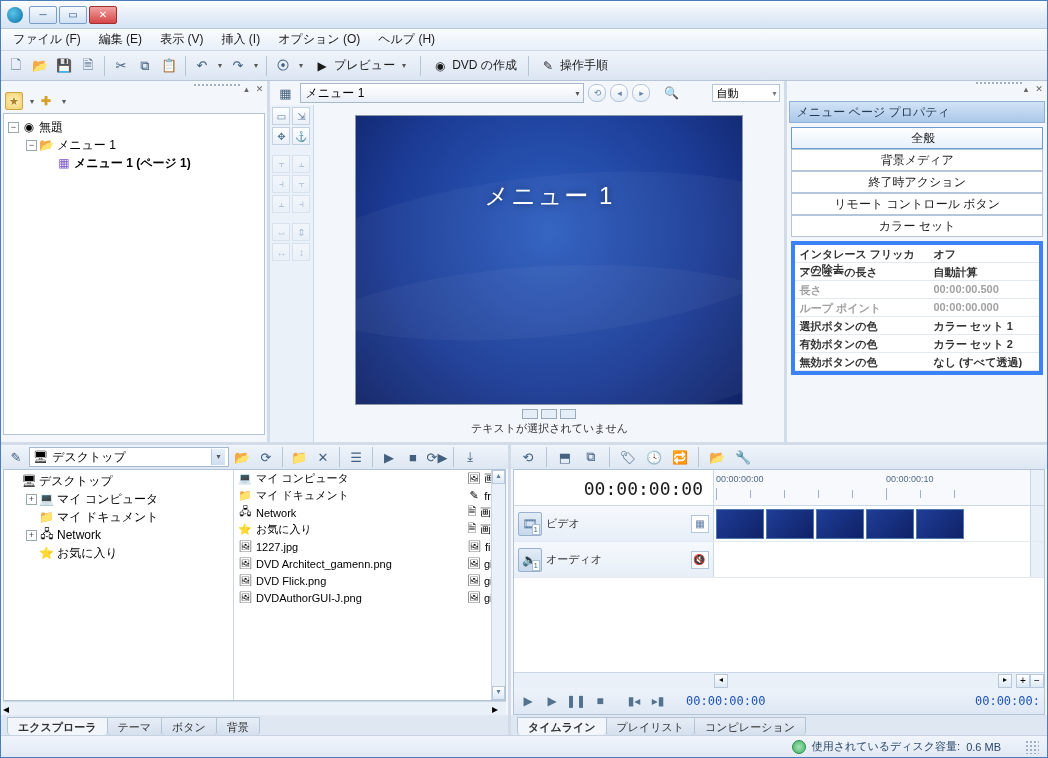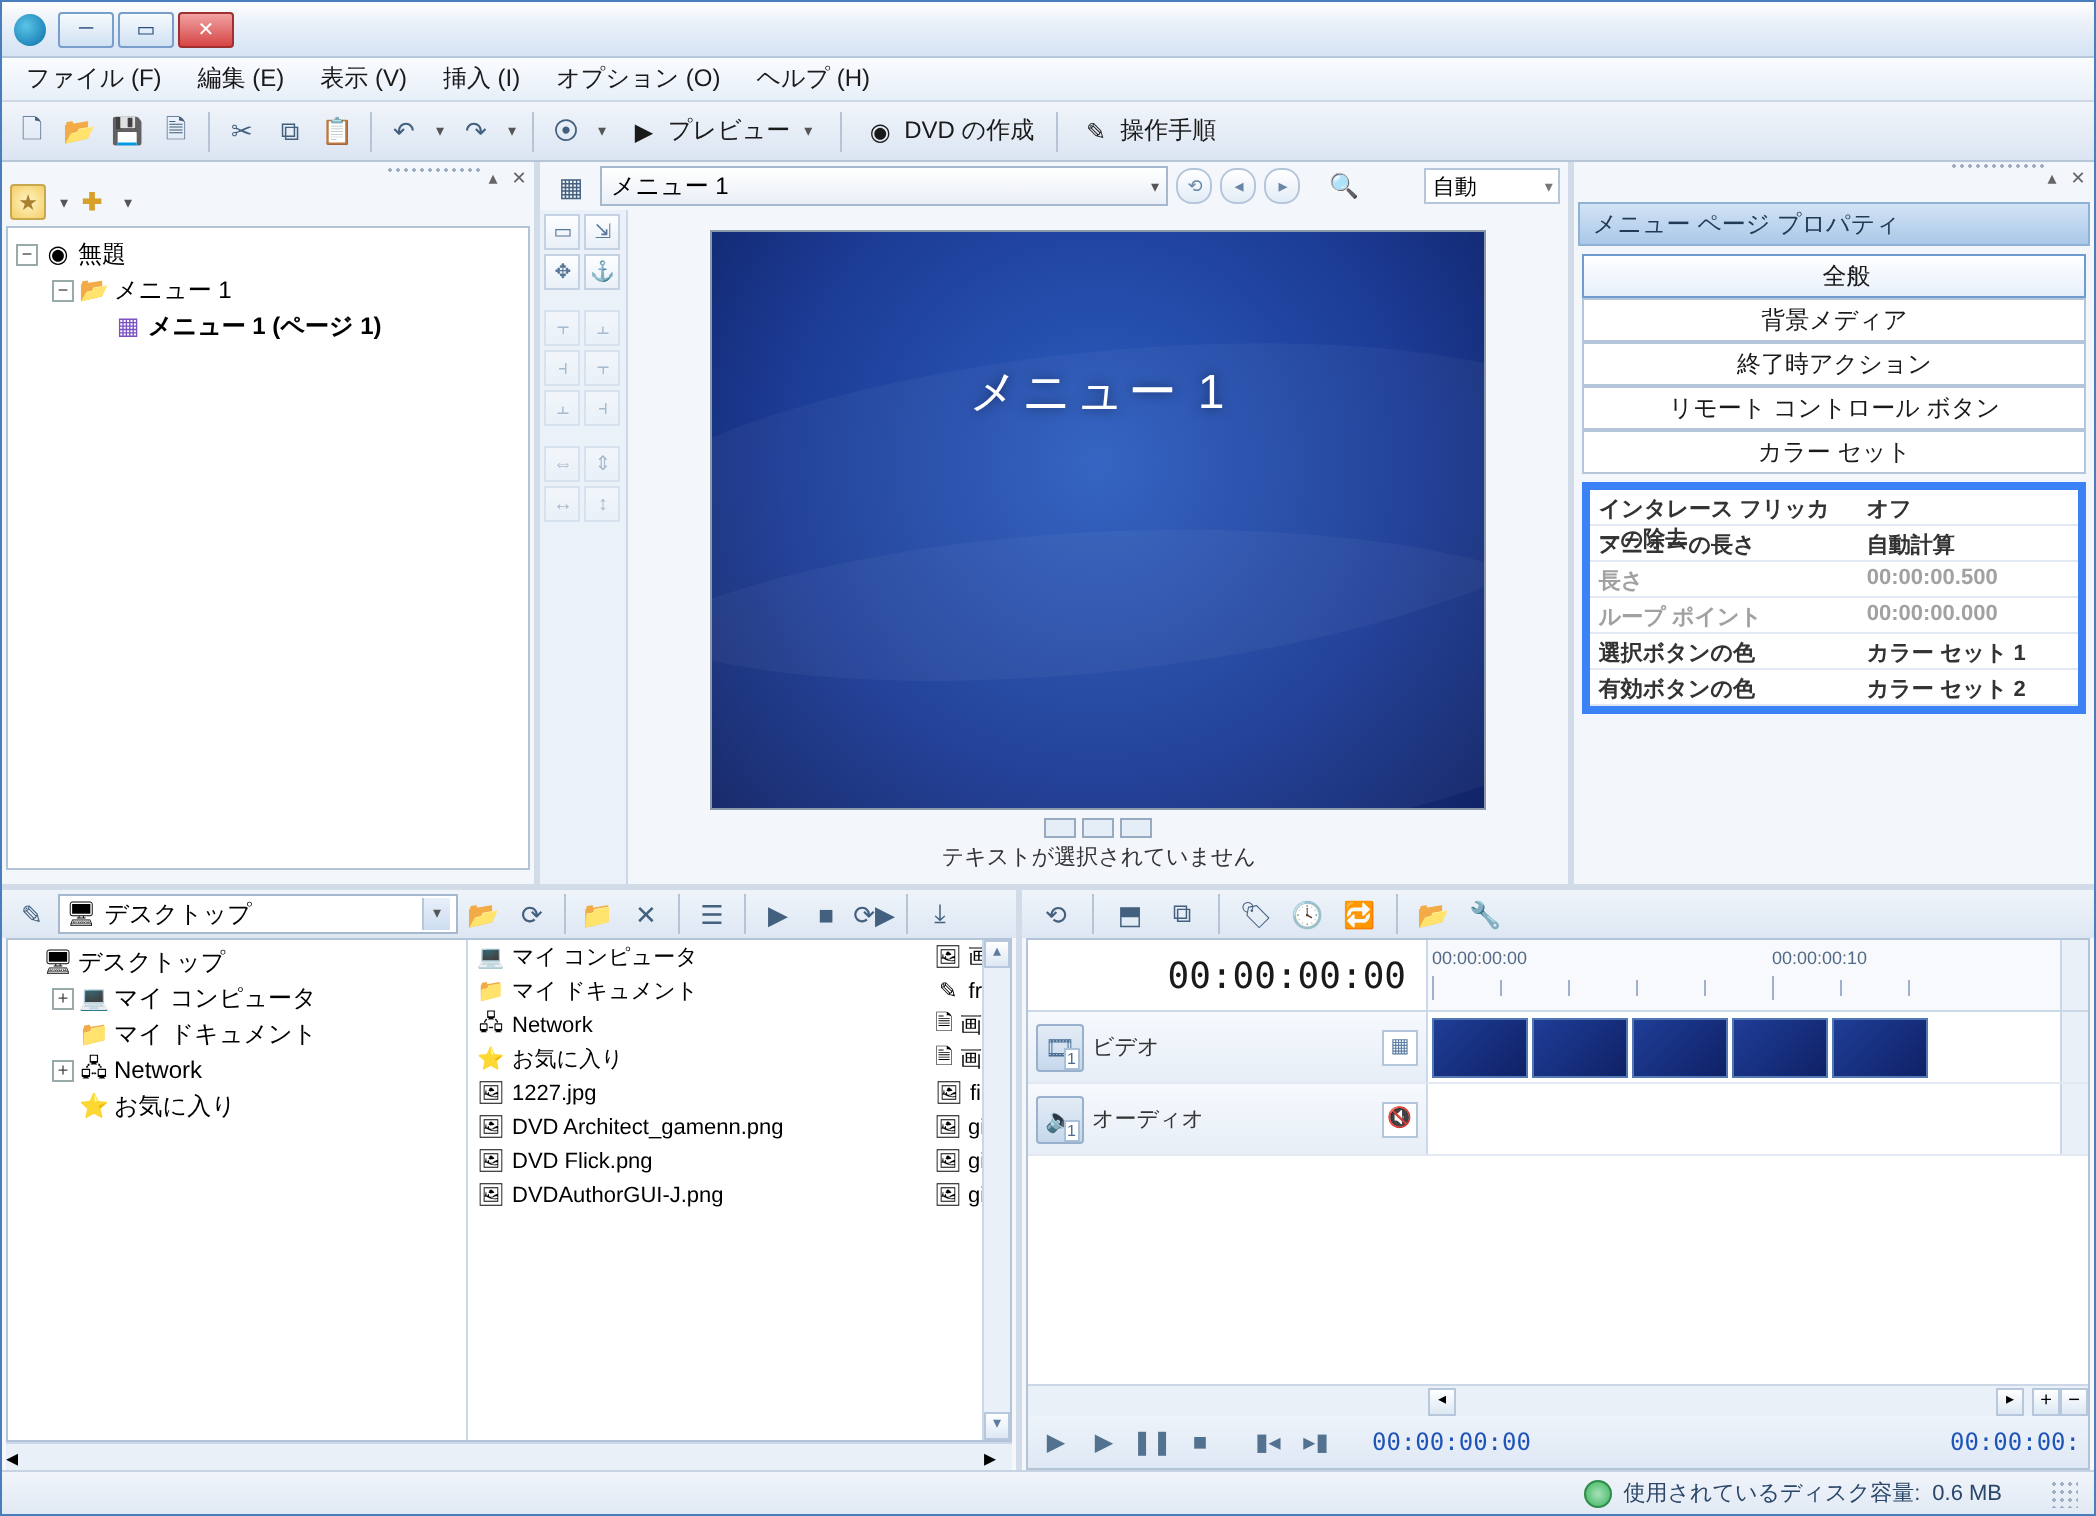--- a/index.html
+++ b/index.html
@@ -300,20 +300,24 @@
               <div class="pg-v tmd">00:00:00.000</div>
             </div>
           <div class="pg-row">
               <div class="pg-k">選択ボタンの色</div>
               <div class="pg-v">カラー セット 1</div>
             </div>
           <div class="pg-row">
               <div class="pg-k">有効ボタンの色</div>
               <div class="pg-v">カラー セット 2</div>
             </div>
+          <div class="pg-row">
+              <div class="pg-k">無効ボタンの色</div>
+              <div class="pg-v">なし (すべて透過)</div>
+            </div>
         </div>
       </div>
     </div>
 
     <div class="botrow">
 
       <div class="pane explorer">
         <div class="ex-tools">
           <div class="tbtn">✎</div>
           <div class="ex-combo">
@@ -436,20 +440,26 @@
               <div class="sbbtn">▴</div>
               <div style="flex:1"></div>
               <div class="sbbtn">▾</div>
             </div>
           </div>
         </div>
         <div class="ex-hsb">
           <div class="sbbtn" style="width:14px">◂</div>
           <div style="flex:1"></div>
           <div class="sbbtn" style="width:14px">▸</div>
+        </div>
+        <div class="tabs">
+          <div class="tab act">エクスプローラ</div>
+          <div class="tab">テーマ</div>
+          <div class="tab">ボタン</div>
+          <div class="tab">背景</div>
         </div>
       </div>
 
       <div class="pane timeline">
         <div class="tl-tools">
           <div class="tbtn">⟲</div>
           <div class="tsep"></div>
           <div class="tbtn">⬒</div>
           <div class="tbtn">⧉</div>
           <div class="tsep"></div>
@@ -520,20 +530,25 @@
             <div class="pbtn">■</div>
             <div style="width:6px"></div>
             <div class="pbtn">▮◂</div>
             <div class="pbtn">▸▮</div>
             <div style="width:10px"></div>
             <span class="tstamp">00:00:00:00</span>
             <div style="flex:1"></div>
             <span class="tstamp">00:00:00:</span>
           </div>
         </div>
+        <div class="tabs">
+          <div class="tab act">タイムライン</div>
+          <div class="tab">プレイリスト</div>
+          <div class="tab">コンピレーション</div>
+        </div>
       </div>
     </div>
   </div>
 
   <div class="statusbar">
     <div class="sbico"></div>
     <span>使用されているディスク容量:</span>
     <span>0.6 MB</span>
     <div style="width:12px"></div>
     <div class="corner"></div>

